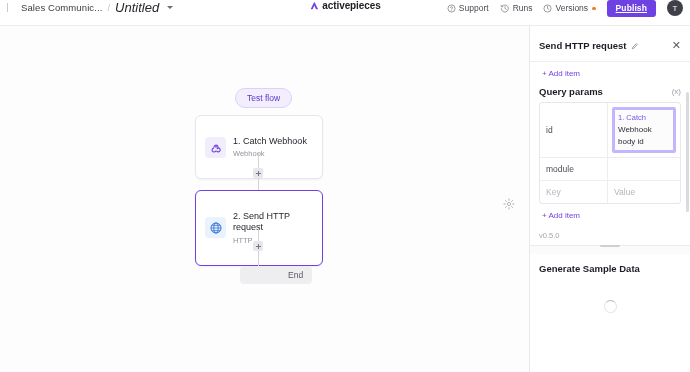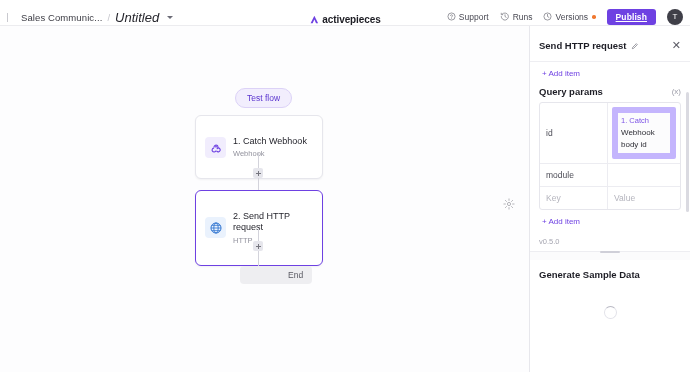--- a/index.html
+++ b/index.html
@@ -9,21 +9,21 @@
     background: #ffffff;
     overflow: hidden;
   }
   #app { position: relative; width: 690px; height: 372px; }
 
   
   .topbar {
     position: absolute; top: 0; left: 0; width: 690px; height: 26px;
     background: #ffffff;
     border-bottom: 1px solid #ececef;
-    display: flex; align-items: flex-end;
+    display: flex; align-items: flex-start;
     z-index: 30;
   }
   .bc { display: flex; align-items: center; padding-left: 7px; gap: 5px; }
   .bc-home {
     width: 9px; height: 9px; border-left: 1px solid #c9c9cf;
     display: inline-block;
   }
   .bc-txt { font-size: 9.5px; color: #3c3c44; letter-spacing: .1px; }
   .bc-sep { font-size: 9.5px; color: #c6c6cc; }
   .bc-untitled { font-size: 13px; color: #26262d; font-weight: 400; font-style: italic; }
@@ -163,21 +163,21 @@
     border-right: 1px solid #ececf1;
     display: flex; align-items: center;
   }
   .kv-key.ph { color: #b4b4bd; }
   .kv-val { flex: 1; padding: 4px 4px; min-height: 20px; display: flex; align-items: center; }
   .kv-val.ph { color: #b4b4bd; font-size: 8.5px; padding-left: 6px; }
   .chip {
     display: inline; font-size: 8px; line-height: 1.55;
     color: #2e2e36; box-decoration-break: clone;
     -webkit-box-decoration-break: clone;
-    background: #fcfcfd; border: 6px solid #c4b5fd; border-radius: 2px;
+    background: #fcfcfd; border: 3px solid #c4b5fd; border-radius: 2px;
     padding: 1.5px 3px; cursor: pointer;
   }
   .chip-pfx { color: #7c52e6; font-size: 7.5px; }
 
   .version { font-size: 7.5px; color: #a5a5b0; padding: 5px 0 0 9px; }
 
   .resize-handle {
     position: relative; height: 9px;
     border-top: 1px solid #ededf1; margin-top: 5px;
     background: #fbfbfc; cursor: ns-resize;

